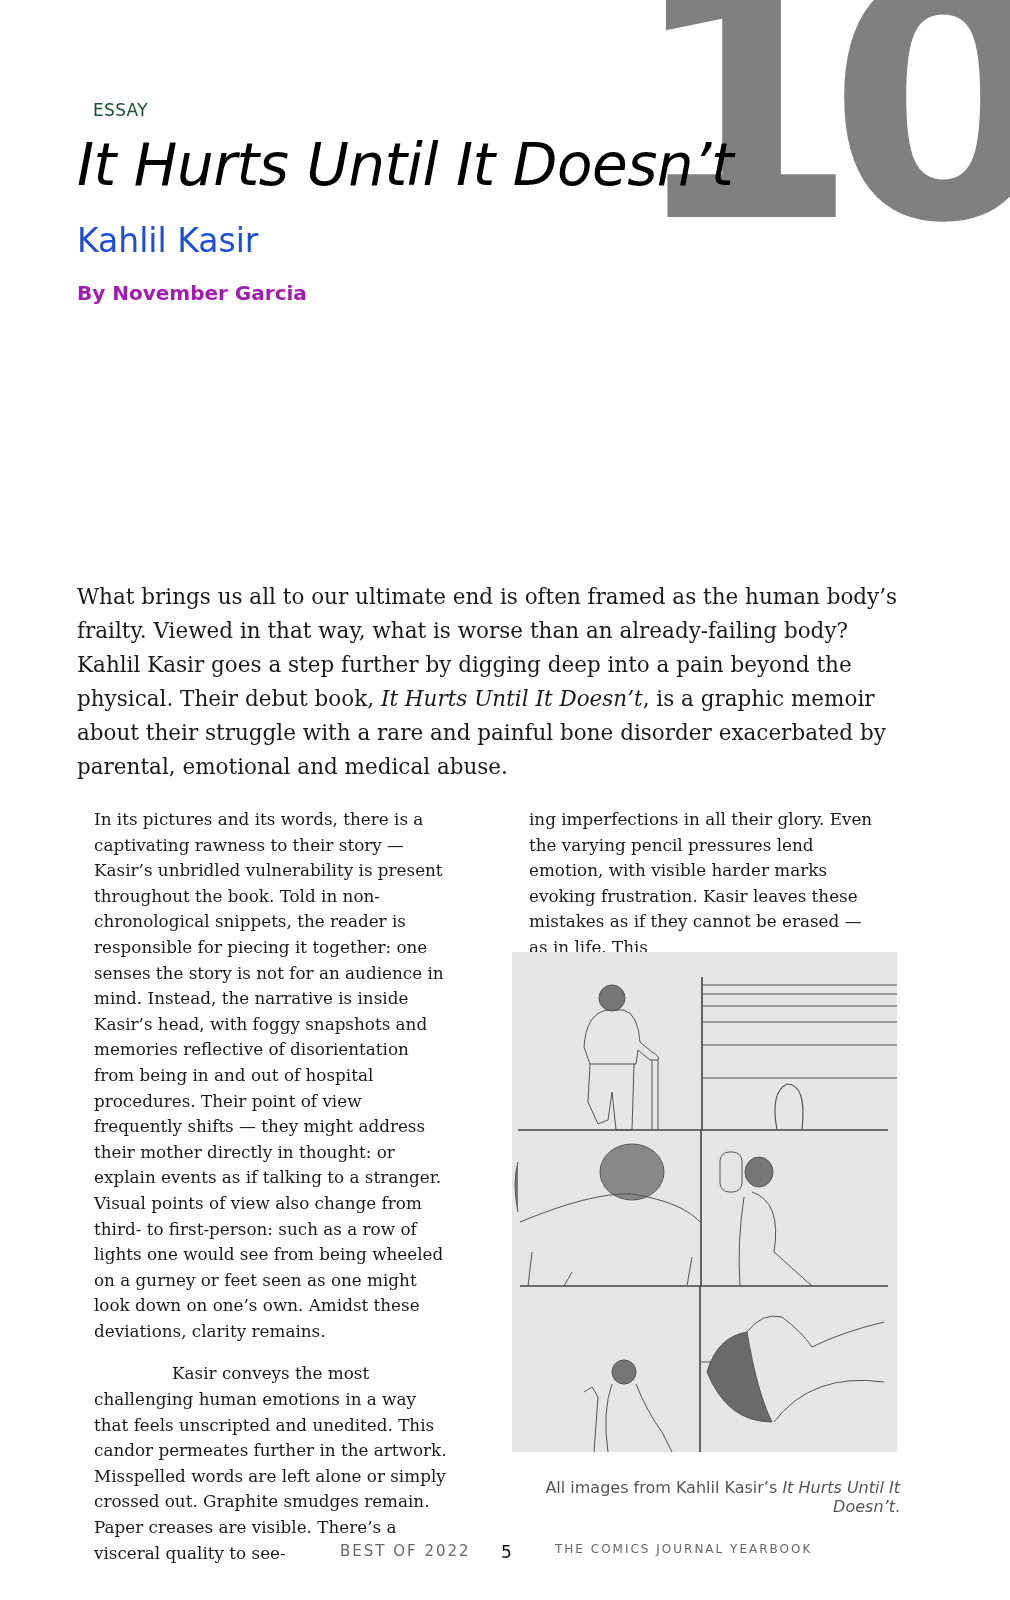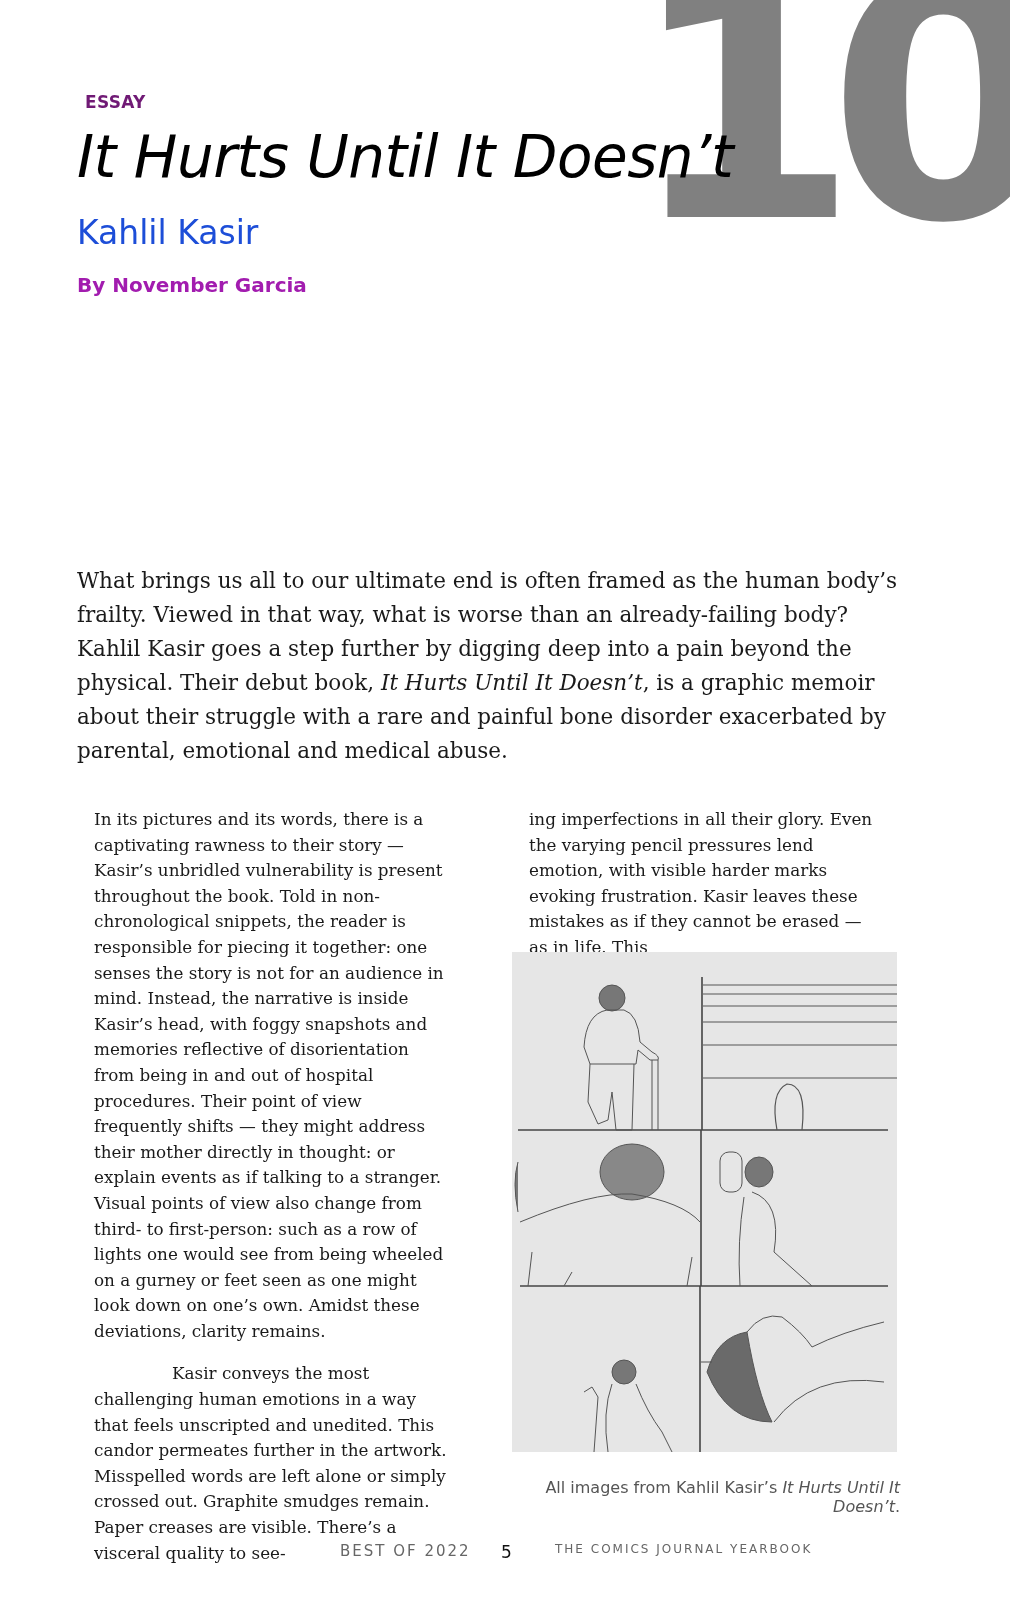--- a/index.html
+++ b/index.html
@@ -7,28 +7,28 @@
   .sans { font-family: "DejaVu Sans", "Liberation Sans", sans-serif; }
   .serif { font-family: "DejaVu Serif", "Liberation Serif", serif; }
 
   .big-number {
     position: absolute; right: -18px; top: -62px;
     font-family: "DejaVu Sans", sans-serif; font-weight: 700;
     font-size: 330px; line-height: 1; letter-spacing: -30px;
     color: #808080; z-index: 0;
   }
   .header { position: absolute; left: 77px; top: 84px; z-index: 1; }
-  .section-label { font-size: 17px; font-weight: 700; color: #701a75; letter-spacing: 0.3px; margin: 8px; }
+  .section-label { font-size: 17px; font-weight: 400; color: #14532d; letter-spacing: 0.3px; margin: 16px; }
   .title { font-size: 58px; font-style: italic; font-weight: 500; margin: 16px 0 0 0; letter-spacing: -0.5px; line-height: 1; white-space: nowrap; color: #000; }
   .author { font-size: 33px; font-weight: 500; margin: 30px 0 0 0; line-height: 1; color: #1d4ed8; }
   .publisher { font-size: 24px; font-weight: 300; color: #333; margin: 20px 0 0 0; line-height: 1; }
   .byline { font-size: 20px; font-weight: 700; margin: 26px 0 0 0; line-height: 1; color: #a21caf; }
 
   .lede {
-    position: absolute; left: 77px; top: 564px; width: 835px;
+    position: absolute; left: 77px; top: 580px; width: 835px;
     font-size: 21.5px; line-height: 34px; margin: 0; color: #1a1a1a;
   }
   .col {
     position: absolute; top: 790px; width: 390px;
     font-size: 16.8px; line-height: 25.6px; color: #1a1a1a; margin: 0;
   }
   .col-left { left: 77px; }
   .col-right { left: 512px; width: 385px; }
   .col p { margin: 17px; }
   .indent { text-indent: 78px; }

